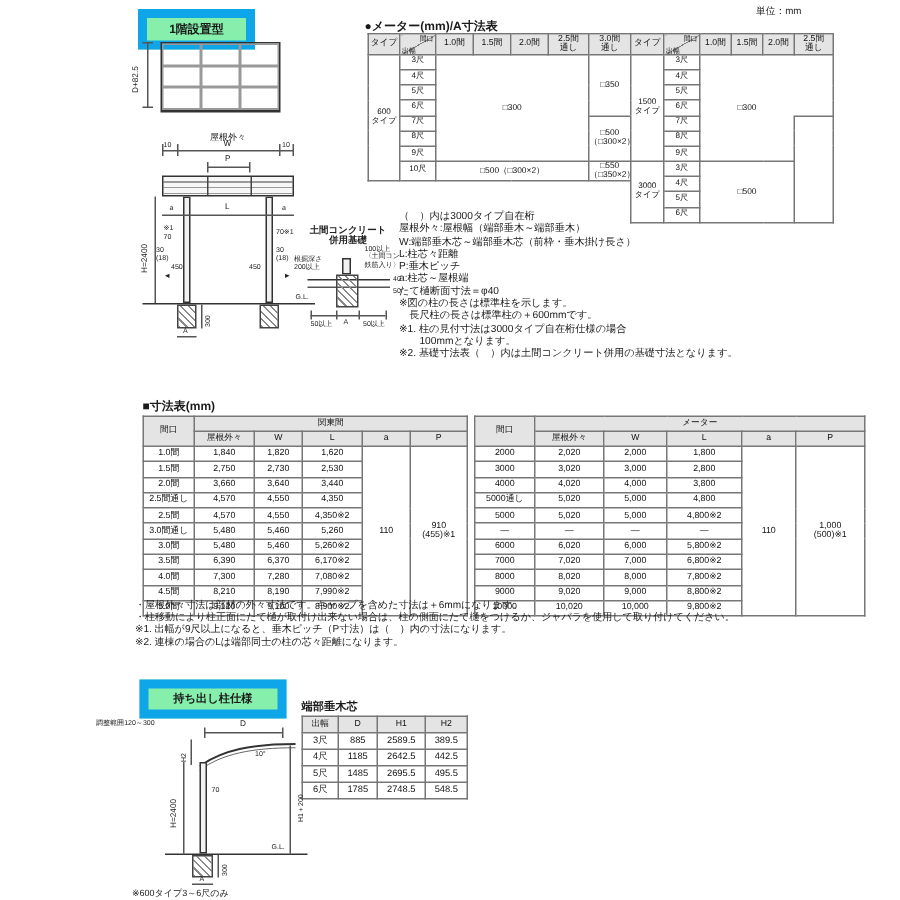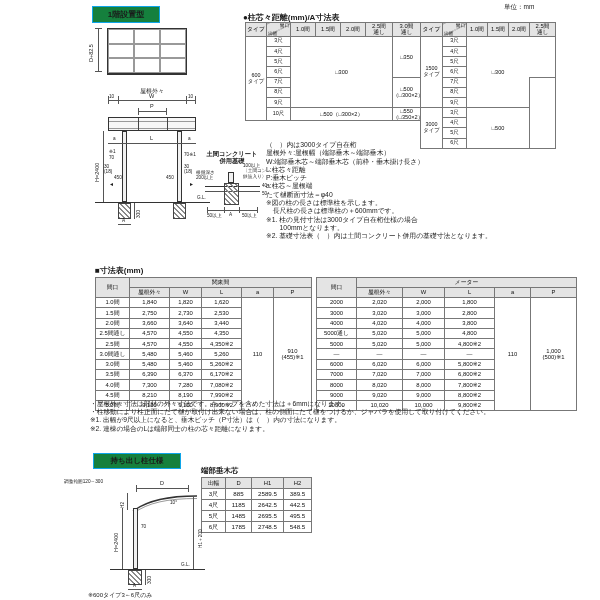--- a/index.html
+++ b/index.html
@@ -1,18 +1,18 @@
 <!DOCTYPE html>
 <html><head>
 <meta charset="utf-8">
 <style>
   html,body{margin:0;padding:0;}
   body{width:600px;height:600px;background:#fff;font-family:"Liberation Sans","DejaVu Sans",sans-serif;color:#1a1a1a;position:relative;overflow:hidden;}
   .abs{position:absolute;}
-  .boxlabel{position:absolute;border:1px solid #0ea5e9;background:#15803d;display:flex;align-items:center;justify-content:center;font-weight:bold;}
+  .boxlabel{position:absolute;border:6px solid #0ea5e9;background:#86efac;display:flex;align-items:center;justify-content:center;font-weight:bold;}
   .secTitle{position:absolute;font-weight:bold;font-size:8px;white-space:nowrap;}
   .unit{position:absolute;font-size:6.5px;}
   
   table{border-collapse:collapse;table-layout:fixed;position:absolute;background:#fff;}
   td,th{border:1px solid #777;padding:0;text-align:center;vertical-align:middle;font-weight:normal;
         font-size:6.2px;line-height:1.1;white-space:pre-line;overflow:hidden;color:#111;}
   th{background:#e4e4e4;font-size:5.8px;}
   table{border:1.5px solid #333;}
   .atable td{height:9.2px;font-size:5.6px;}
   .atable th{height:8px;}
@@ -44,21 +44,21 @@
             border:1.5px solid #333;border-bottom-width:2.5px;}
   .plangrid div{border:0.5px solid #999;}
 </style>
 </head>
 <body>
 
 <div class="boxlabel" style="left:92px;top:6px;width:66px;height:15px;font-size:8px;">
     <span>1階設置型</span>
   </div>
 <div class="unit" style="left:504px;top:3px;">単位：mm</div>
-<div class="secTitle" style="left:243px;top:12px;">●柱芯々距離(mm)/A寸法表</div>
+<div class="secTitle" style="left:243px;top:12px;">●メーター(mm)/A寸法表</div>
 
 <div class="plangrid" style="left:107px;top:28px;width:78px;height:44px;">
   <div></div>
     <div></div>
     <div></div>
   <div></div>
     <div></div>
     <div></div>
   <div></div>
     <div></div>

